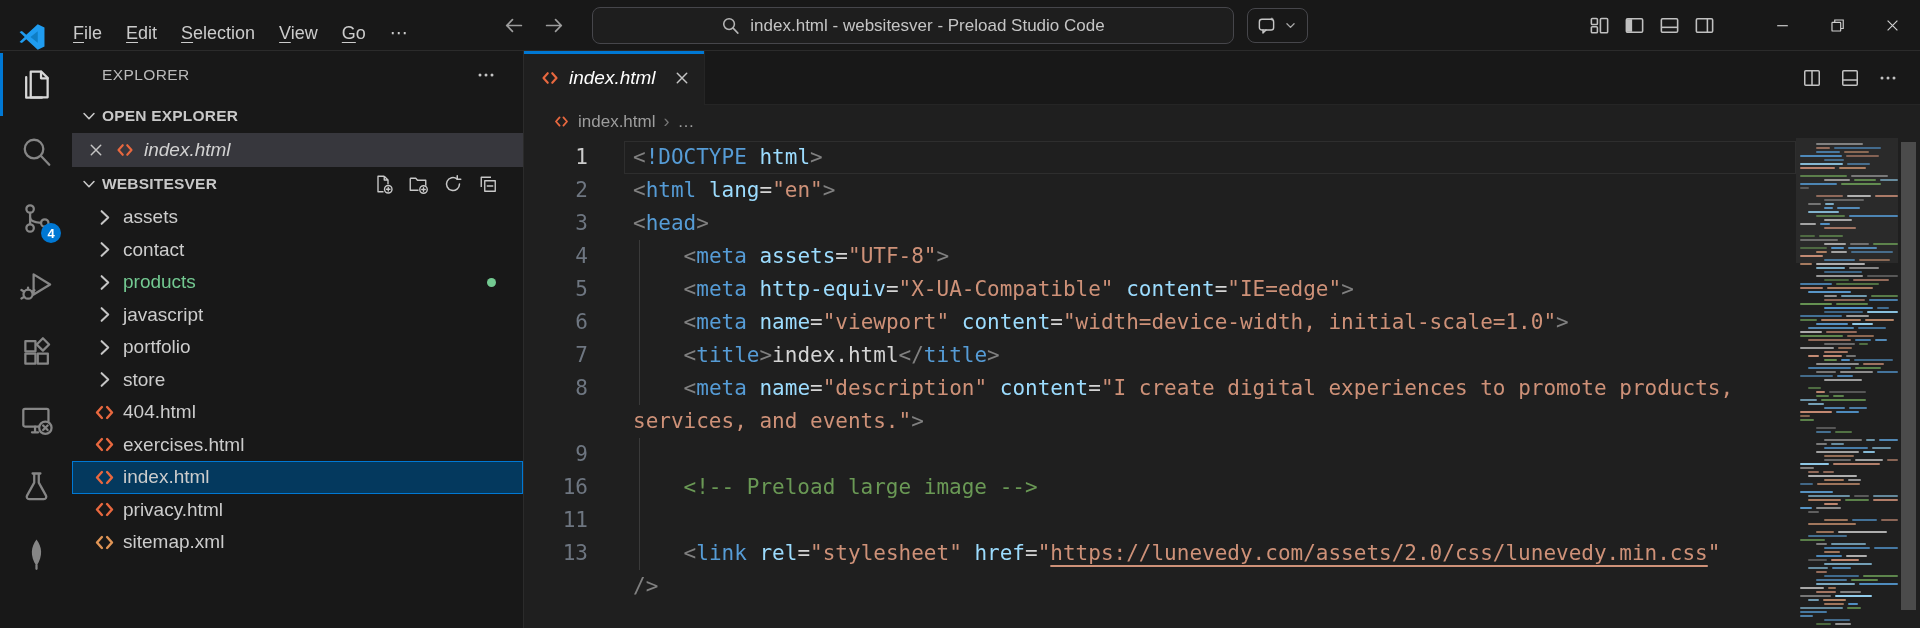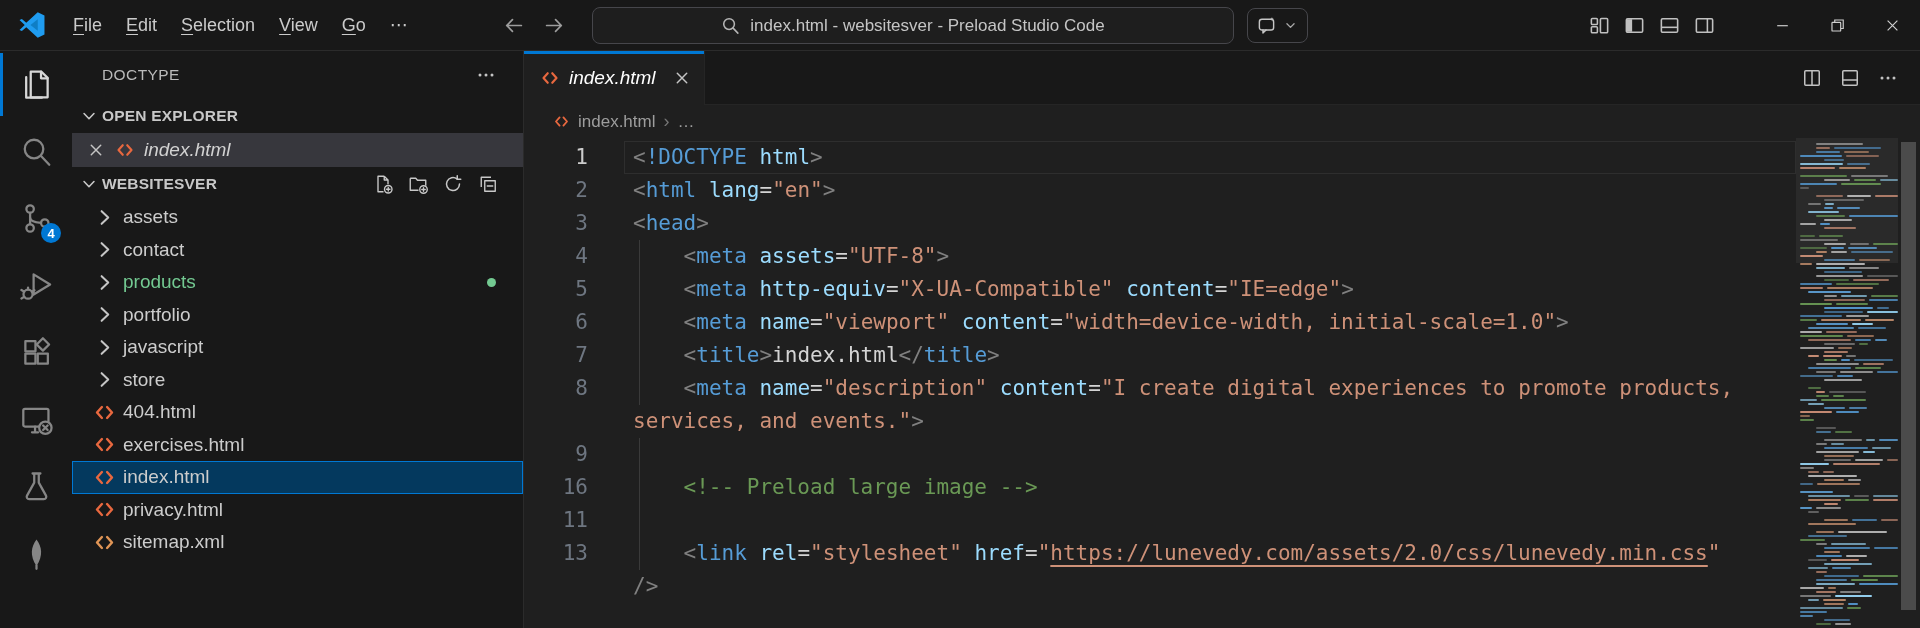--- a/index.html
+++ b/index.html
@@ -2,21 +2,21 @@
 <html><head>
 <meta charset="utf-8">
 <style>
   *{box-sizing:border-box;margin:0;padding:0}
   html,body{width:1920px;height:628px;overflow:hidden;background:#181818;
     font-family:"Liberation Sans","DejaVu Sans",sans-serif;color:#ccc}
   .window{width:1920px;height:628px;display:flex;flex-direction:column;background:#181818}
   svg{display:block}
 
   
-  .titlebar{height:51px;flex:0 0 51px;display:flex;align-items:center;position:relative;
+  .titlebar{height:51px;flex:0 0 51px;display:flex;align-items:flex-end;position:relative;
     border-bottom:1px solid #2b2b2b;background:#181818}
   .vslogo{width:26px;height:26px;margin:0 16px 0 19px}
   .menubar{display:flex;align-items:center}
   .menu-item{padding:6px 12px;font-size:18px;color:#cbcbcb;border-radius:6px;white-space:nowrap}
   .mn{text-decoration:underline;text-underline-offset:3px;text-decoration-thickness:1px}
   .nav-arrows{position:absolute;left:503px;top:0;height:51px;display:flex;align-items:center;gap:20px;color:#9d9d9d}
   .nav-arrows .ic{width:21px;height:21px}
   .command-center{position:absolute;left:592px;top:7px;width:642px;height:37px;background:#1e1e1e;
     border:1px solid #46464b;border-radius:8px;display:flex;align-items:center;justify-content:center;
     gap:10px;color:#c5c5c5;font-size:17px}
@@ -282,21 +282,21 @@
             <svg viewBox="0 0 16 16" fill="none" stroke="currentColor" stroke-width="1.1" stroke-linecap="round" stroke-linejoin="round">
               <path d="M8 1.2C5.4 4.8 4.6 8.8 8 14.1c3.4-5.3 2.6-9.3 0-12.9z" fill="currentColor" stroke="none"></path>
               <path d="M8 13.8v1.6"></path>
             </svg>
           </span>
         </div>
       </div>
 
     <div class="sidebar">
       <div class="sb-title">
-        <span>DOCTYPE</span>
+        <span>EXPLORER</span>
         <span class="more ic-s">
             <svg viewBox="0 0 16 16">
               <circle cx="3.2" cy="8" r="1.2" fill="currentColor"></circle>
               <circle cx="8" cy="8" r="1.2" fill="currentColor"></circle>
               <circle cx="12.8" cy="8" r="1.2" fill="currentColor"></circle>
             </svg>
           </span>
       </div>
 
       <div class="section-header">
@@ -385,29 +385,29 @@
             </span>
             <span class="lbl green">products</span>
             <span class="gitdot"></span>
           </div>
           <div class="tree-item">
             <span class="ibox">
               <svg viewBox="0 0 16 16" fill="none" stroke="currentColor" stroke-width="1.4" stroke-linecap="round" stroke-linejoin="round">
                 <path d="M6 3.6 10.6 8 6 12.4"></path>
               </svg>
             </span>
-            <span class="lbl">portfolio</span>
+            <span class="lbl">javascript</span>
           </div>
           <div class="tree-item">
             <span class="ibox">
               <svg viewBox="0 0 16 16" fill="none" stroke="currentColor" stroke-width="1.4" stroke-linecap="round" stroke-linejoin="round">
                 <path d="M6 3.6 10.6 8 6 12.4"></path>
               </svg>
             </span>
-            <span class="lbl">javascript</span>
+            <span class="lbl">portfolio</span>
           </div>
           <div class="tree-item">
             <span class="ibox">
               <svg viewBox="0 0 16 16" fill="none" stroke="currentColor" stroke-width="1.4" stroke-linecap="round" stroke-linejoin="round">
                 <path d="M6 3.6 10.6 8 6 12.4"></path>
               </svg>
             </span>
             <span class="lbl">store</span>
           </div>
           <div class="tree-item">

